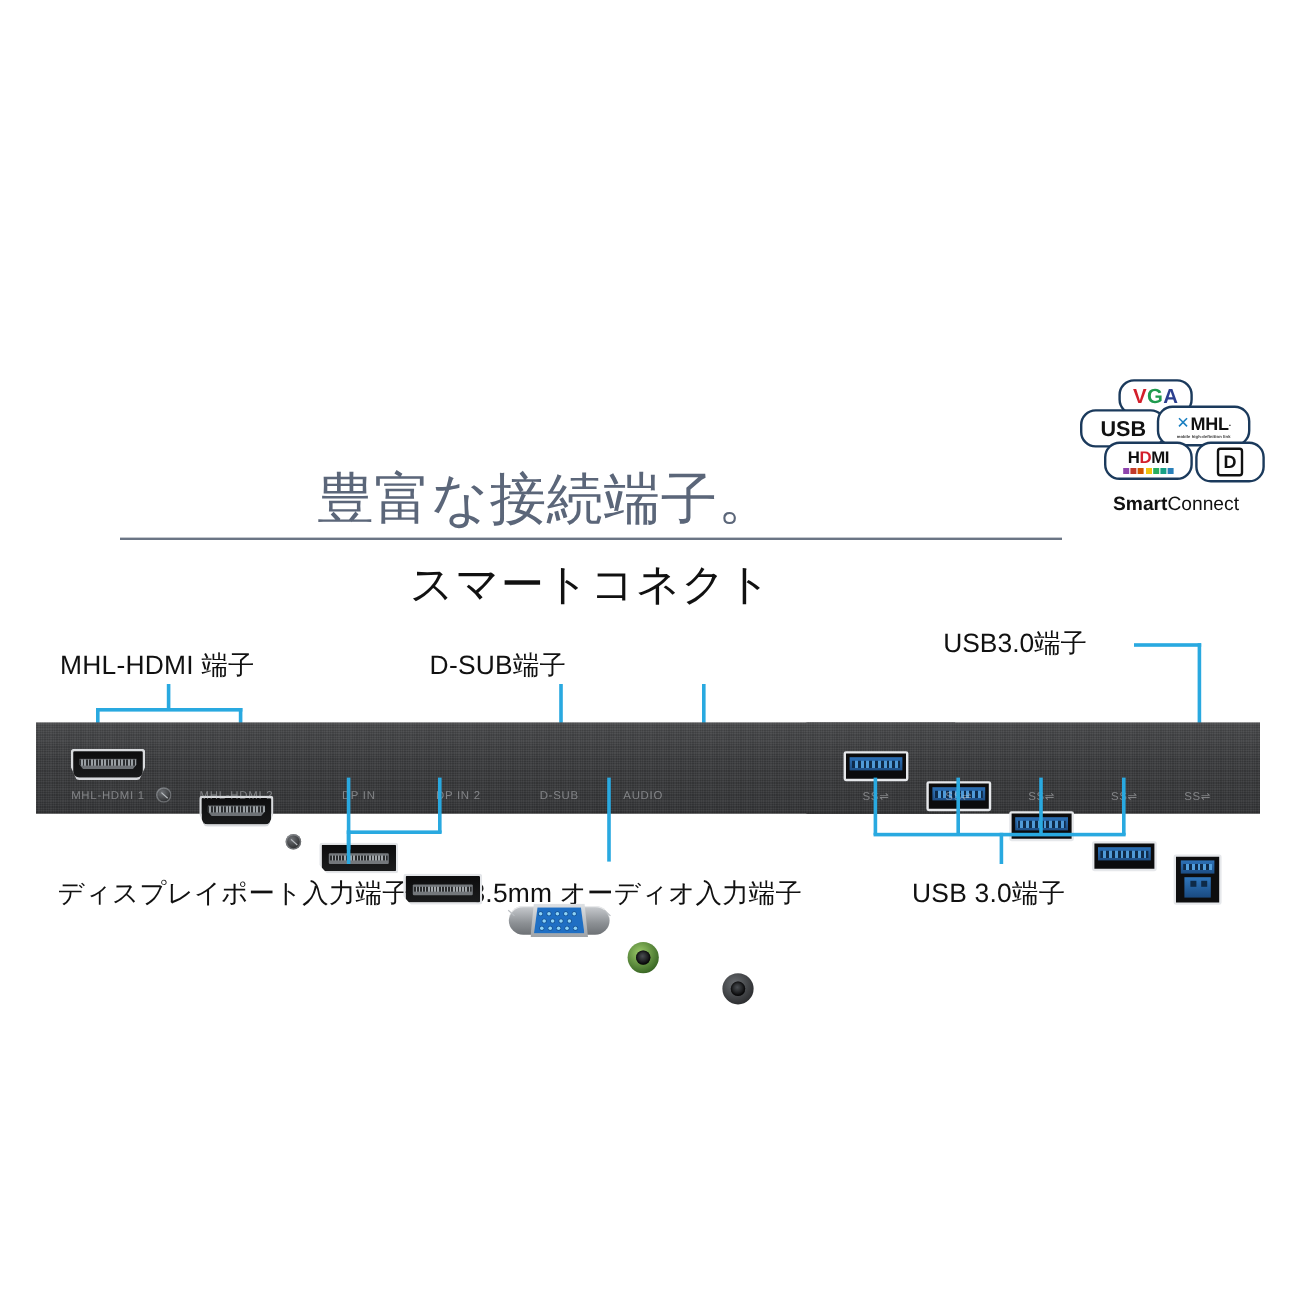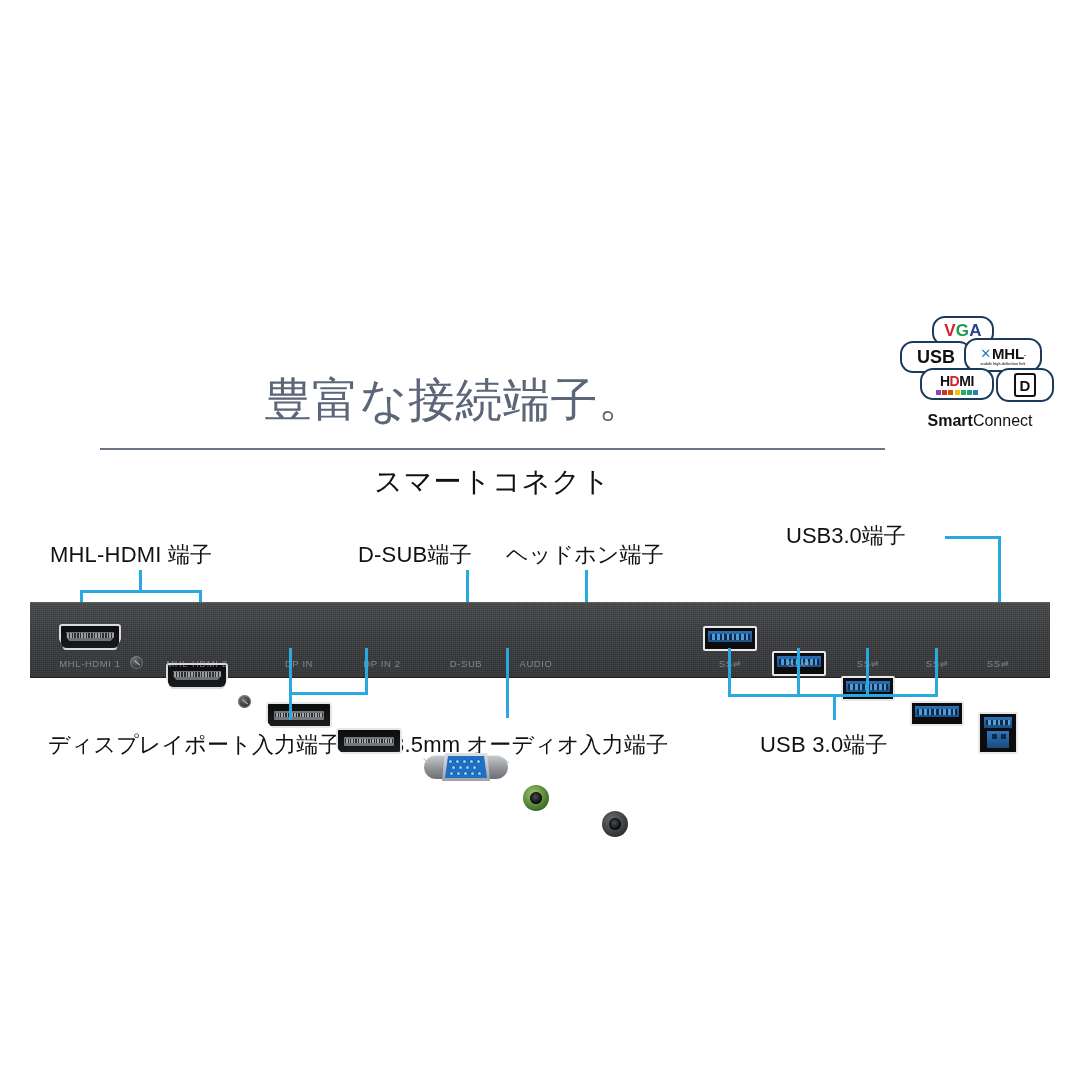--- a/index.html
+++ b/index.html
@@ -18,21 +18,21 @@
     position:absolute;left:60px;top:305px;width:790px;
     text-align:center;
     color:#5b6679;
     font-size:47px;
     line-height:63px;
     letter-spacing:.5px;
     font-weight:400;
     white-space:pre-line;
   }
   .headline .l1{display:block;}
-  .headline .l2{display:block;}
+  .headline .l2{display:block;margin-top:16px;}
 
   
   .badge{position:absolute;left:900px;top:316px;width:160px;height:122px;}
   .badge .chips{position:relative;width:160px;height:92px;}
   .chip{
     position:absolute;
     border:2.4px solid #1b3a5c;
     border-radius:13px;
     background:#ffffff;
     display:flex;align-items:center;justify-content:center;
@@ -62,21 +62,21 @@
     position:absolute;left:0;top:96px;width:160px;text-align:center;
     font-size:16px;color:#111;
   }
   .badge-title b{font-weight:700;}
   .badge-title span{font-weight:400;}
 
   
   .divider{position:absolute;left:100px;top:448px;width:785px;height:2px;background:#6b7585;}
   .subtitle{
     position:absolute;left:100px;top:463px;width:785px;text-align:center;
-    font-size:28px;color:#111;letter-spacing:1px;
+    font-size:36px;color:#111;letter-spacing:1px;
   }
 
   
   .panel{
     position:absolute;
     background:
       repeating-linear-gradient(0deg, rgba(255,255,255,.035) 0 1px, rgba(0,0,0,.05) 1px 2px),
       repeating-linear-gradient(90deg, rgba(255,255,255,.03) 0 1px, rgba(0,0,0,.045) 1px 2px),
       linear-gradient(180deg,#48494b 0%,#3b3c3e 42%,#343537 100%);
     box-shadow:inset 0 1px 0 rgba(255,255,255,.12), inset 0 -1px 0 rgba(0,0,0,.45);
@@ -300,21 +300,20 @@
     <div class="badge-title">
       <b>Smart</b><span>Connect</span>
     </div>
   </div>
 
   <div class="divider"></div>
   <div class="subtitle">スマートコネクト</div>
 
   <div class="lbl" style="left:50px;top:540px;">MHL-HDMI 端子</div>
   <div class="lbl" style="left:358px;top:540px;">D-SUB端子</div>
-  <div class="lbl" style="left:506px;top:540px;">ヘッドホン端子</div>
 
   <div class="lbl2" style="left:786px;top:521px;">
     <div>USB3.0端子</div>
   </div>
 
   <div class="lbl" style="left:48px;top:730px;text-align:center;">ディスプレイポート入力端子</div>
   <div class="lbl" style="left:392px;top:730px;">3.5mm オーディオ入力端子</div>
   <div class="lbl" style="left:760px;top:730px;">USB 3.0端子</div>
 
   <div class="ln lnv" style="left:139px;top:570px;height:22px;"></div>

